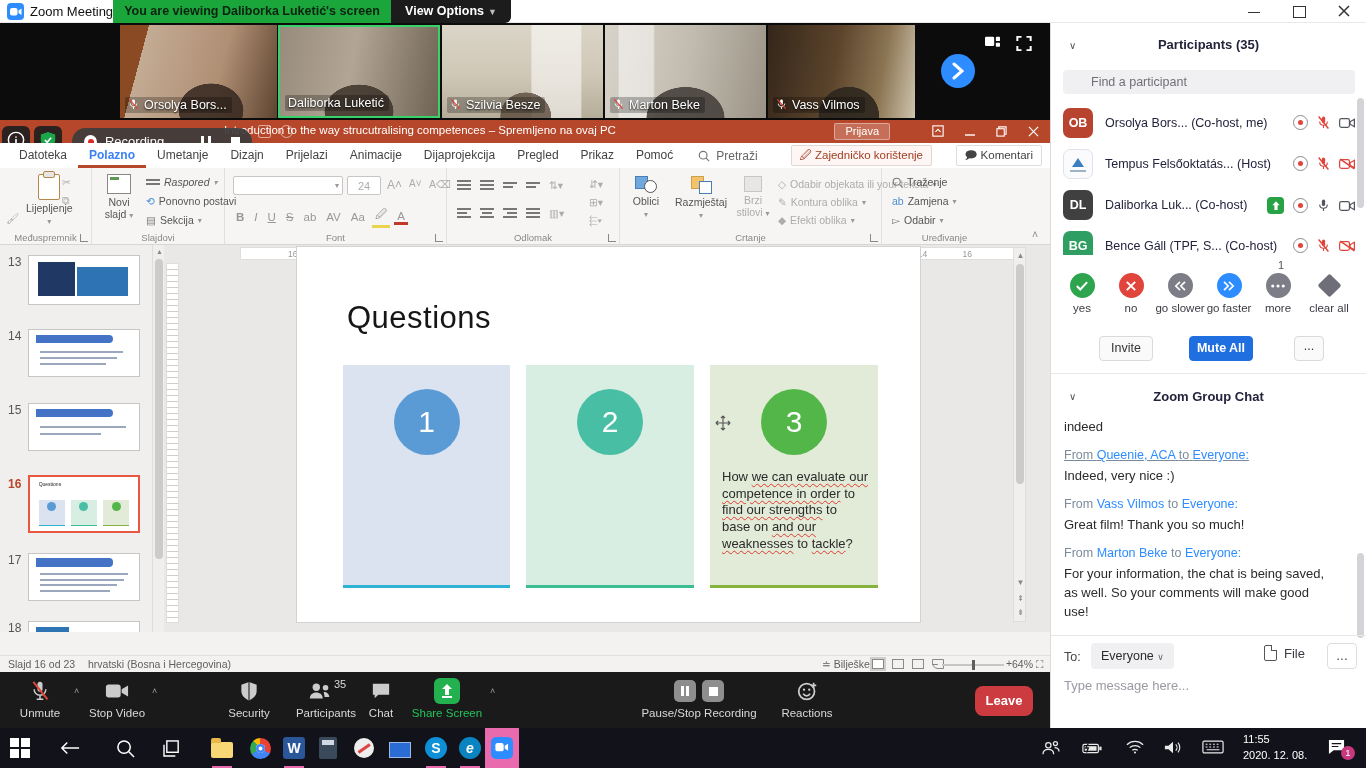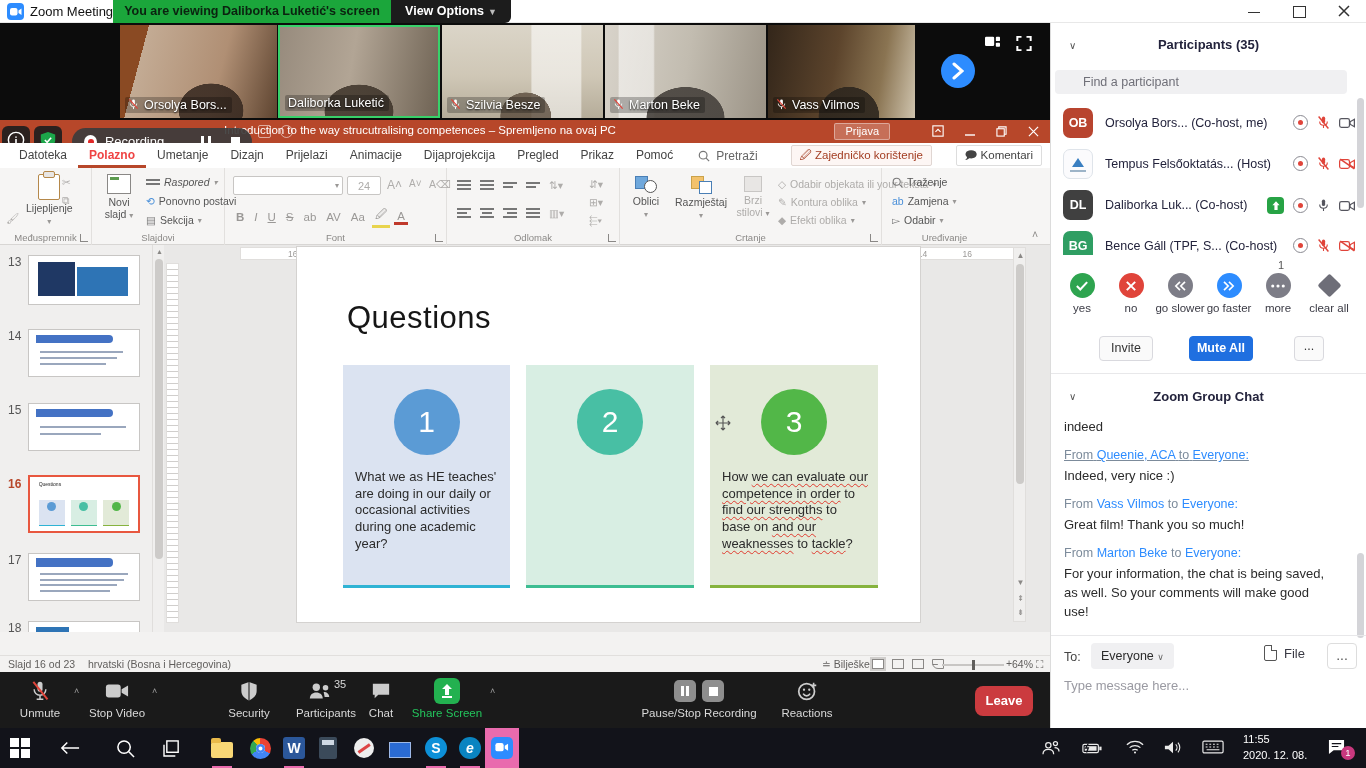--- a/index.html
+++ b/index.html
@@ -47,21 +47,21 @@
   #rec-pill { position:absolute; left:72px; top:8px; width:180px; height:27px; background:rgba(60,60,60,.92); border-radius:14px; display:flex; align-items:center; gap:8px; padding:0 12px; }
   #rec-pill .txt { color:#fff; font-size:13px; }
   .rec-dot { width:14px; height:14px; border-radius:50%; background:#fff; position:relative; }
   .rec-dot::after { content:""; position:absolute; left:4px; top:4px; width:6px; height:6px; border-radius:50%; background:#e02828; }
   .pp-pause { width:10px; height:12px; border-left:3.5px solid #fff; border-right:3.5px solid #fff; }
   .pp-stop { width:10px; height:10px; background:#fff; }
 
   
   #ppt-tabs { position:absolute; left:0; top:23px; width:1050px; height:25px; background:#fff; display:flex; align-items:flex-end; padding-left:8px; }
   .ptab { font-size:12px; color:#444; padding:5px 11px 6px; white-space:nowrap; }
-  .ptab.active { color:#ef4444; font-weight:bold; border-bottom:3px solid #b7472a; padding-bottom:3px; }
+  .ptab.active { color:#3b82f6; font-weight:bold; border-bottom:3px solid #b7472a; padding-bottom:3px; }
   #ppt-search { display:flex; align-items:center; gap:6px; font-size:12px; color:#666; margin-left:14px; padding-bottom:5px; }
   #share-btn { position:absolute; right:118px; top:2px; height:21px; border:1px solid #e0d6d2; background:#fdf6f4; color:#a33d22; font-size:11.5px; line-height:19px; padding:0 8px; border-radius:2px; }
   #comments-btn { position:absolute; right:8px; top:2px; height:21px; border:1px solid #ddd; background:#fff; color:#444; font-size:11.5px; line-height:19px; padding:0 8px; border-radius:2px; }
 
   
   #ribbon { position:absolute; left:0; top:48px; width:1050px; height:77px; background:#f6f5f4; border-bottom:1px solid #d8d6d4; }
   .rgroup { position:absolute; top:0; height:77px; border-right:1px solid #e2e0de; }
   .rg-label { position:absolute; bottom:2px; left:0; right:0; text-align:center; font-size:9.5px; color:#8a8886; }
   .big-btn { position:absolute; text-align:center; font-size:10.5px; color:#555; }
   .big-btn .bi { margin:0 auto 2px; }
@@ -152,21 +152,21 @@
   .rdp-ico { width:22px; height:16px; background:#2a6bd4; border:1.5px solid #9db9e8; margin-top:3px; position:relative; }
   .tray-ico { position:absolute; top:12px; color:#eaeaea; }
   #clock { position:absolute; left:1243px; top:3px; width:72px; color:#fff; font-size:11px; text-align:left; line-height:16px; }
   #notif { position:absolute; left:1327px; top:10px; color:#fff; }
   #notif-badge { position:absolute; left:1341px; top:18px; width:14px; height:14px; border-radius:50%; background:#c8387e; color:#fff; font-size:9.5px; text-align:center; line-height:14px; }
 
   
   #panel { position:absolute; left:1050px; top:23px; width:316px; height:705px; background:#fff; border-left:1px solid #dcdcdc; }
   .sec-chev { position:absolute; left:18px; font-size:10px; color:#555; }
   .sec-title { position:absolute; left:0; right:0; text-align:center; font-size:13px; font-weight:bold; color:#23233c; }
-  #p-search { position:absolute; left:4px; top:47px; width:292px; height:24px; background:#f0f0f2; border:none; border-radius:4px; font-size:12.5px; color:#14532d; padding-left:28px; outline:none; }
+  #p-search { position:absolute; left:12px; top:47px; width:292px; height:24px; background:#f0f0f2; border:none; border-radius:4px; font-size:12.5px; color:#14532d; padding-left:28px; outline:none; }
   #p-search::placeholder { color:#6f6f78; }
   #p-search-ico { position:absolute; left:20px; top:52px; color:#6f6f78; }
   .prow { position:absolute; left:12px; width:292px; height:32px; }
   .avatar { position:absolute; left:0; top:0; width:30px; height:30px; border-radius:7px; color:#fff; font-size:12.5px; font-weight:bold; display:flex; align-items:center; justify-content:center; }
   .avatar.logo { background:#fbfbfd; border:1px solid #dfe4ea; }
   .avatar.logo::before { content:""; position:absolute; left:8px; top:8px; width:0; height:0; border-left:6px solid transparent; border-right:6px solid transparent; border-bottom:9px solid #3a7fc1; }
   .avatar.logo::after { content:""; position:absolute; left:6px; bottom:6px; width:16px; height:2.5px; background:#9db4c8; }
   .pname { position:absolute; left:42px; top:8px; font-size:12.5px; color:#23233c; white-space:nowrap; }
   .picons { position:absolute; right:0; top:7px; display:flex; align-items:center; gap:9px; }
   .rec-cloud { position:relative; width:15px; height:15px; border:1.4px solid #8a8a92; border-radius:50%; }
@@ -600,21 +600,20 @@
         </div>
 
       <div id="editor">
         <div id="h-ruler">16 14 12 10 8 6 4 2 0 2 4 6 8 10 12 14 16</div>
         <div id="v-ruler"></div>
         <div id="canvas">
           <div id="slide-title">Questions</div>
 
           <div class="card" style="left:46px; width:167px; background:#dbe3f1; border-bottom:3px solid #2fb3d4;">
             <div class="circ" style="background:#5b9bd5;">1</div>
-            <div class="ctext"><span>What we as HE teaches' are doing in our daily or occasional activities during one academic year?</span></div>
           </div>
           <div class="card" style="left:229px; width:168px; background:#d8eee3; border-bottom:3px solid #3dbd92;">
             <div class="circ" style="background:#48bfa4;">2</div>
           </div>
           <div class="card" style="left:413px; width:168px; background:#e2ead8; border-bottom:3px solid #86b33e;">
             <div class="circ" style="background:#52b748;">3</div>
             <div class="ctext"><span>How </span><span class="sq">we can evaluate our competence in order</span><span> to </span><span class="sq">find our strengths</span><span> to base on </span><span class="sq">and our weaknesses</span><span> to </span><span class="sq">tackle</span><span>?</span></div>
           </div>
 
           <span id="move-cursor">

